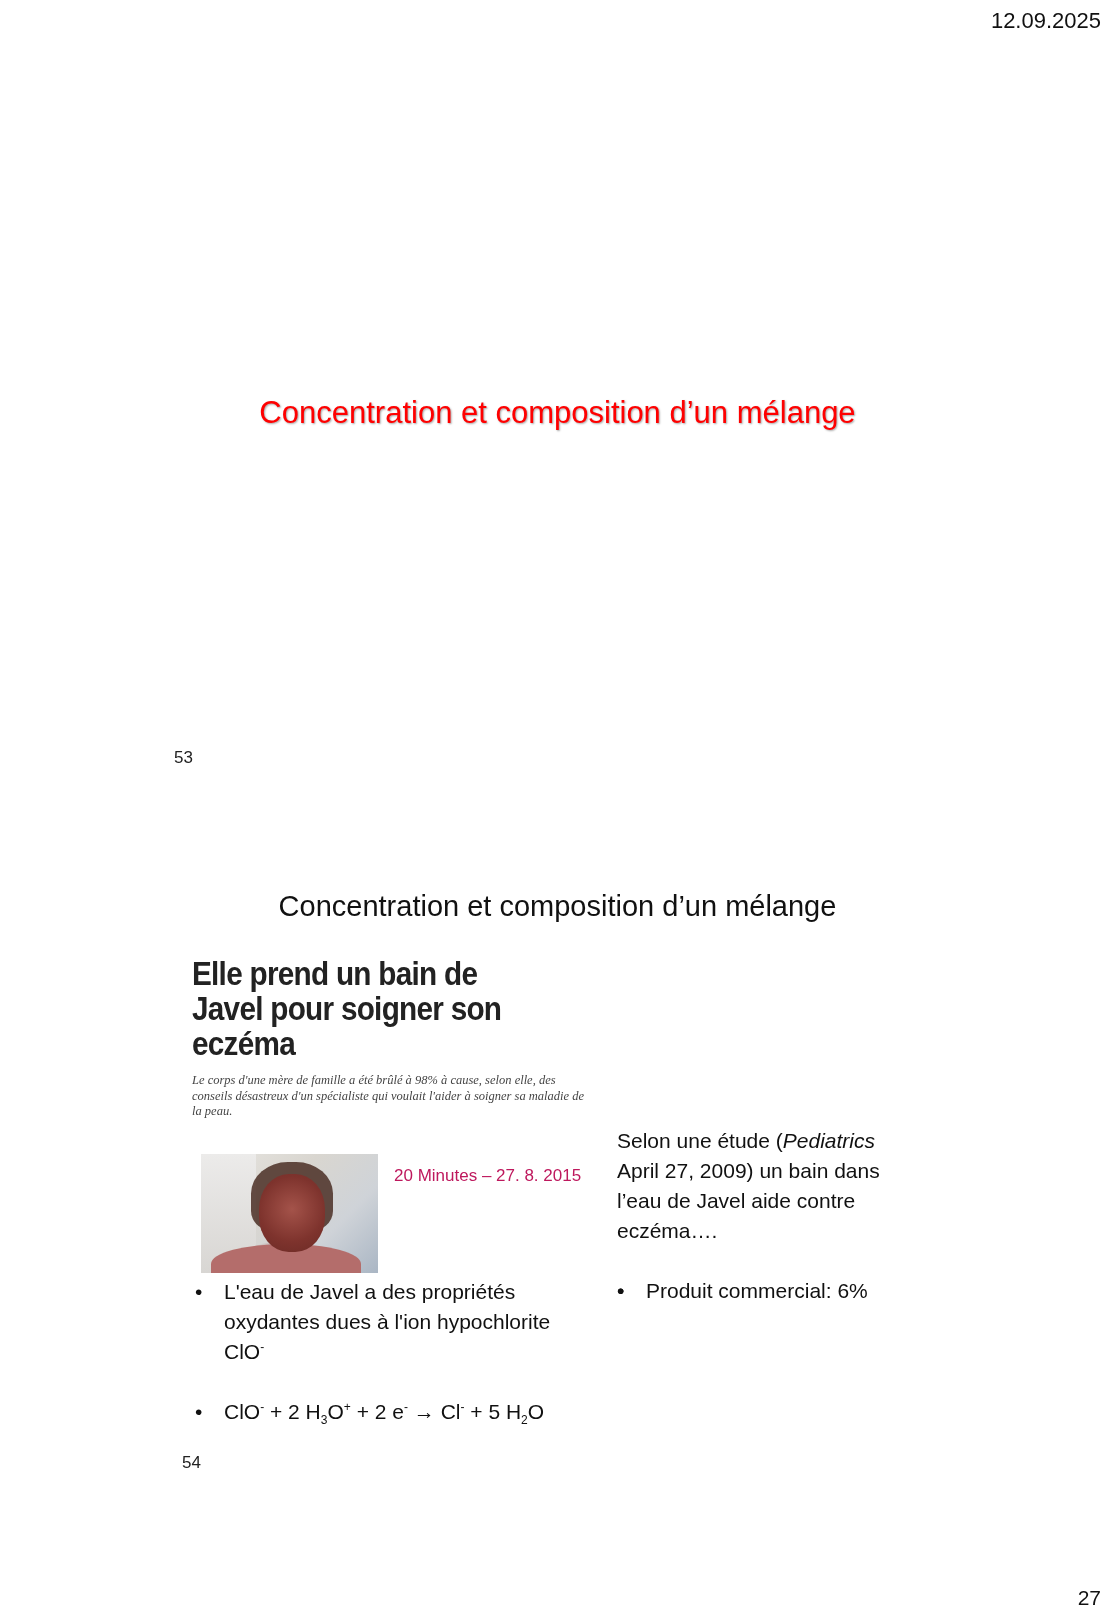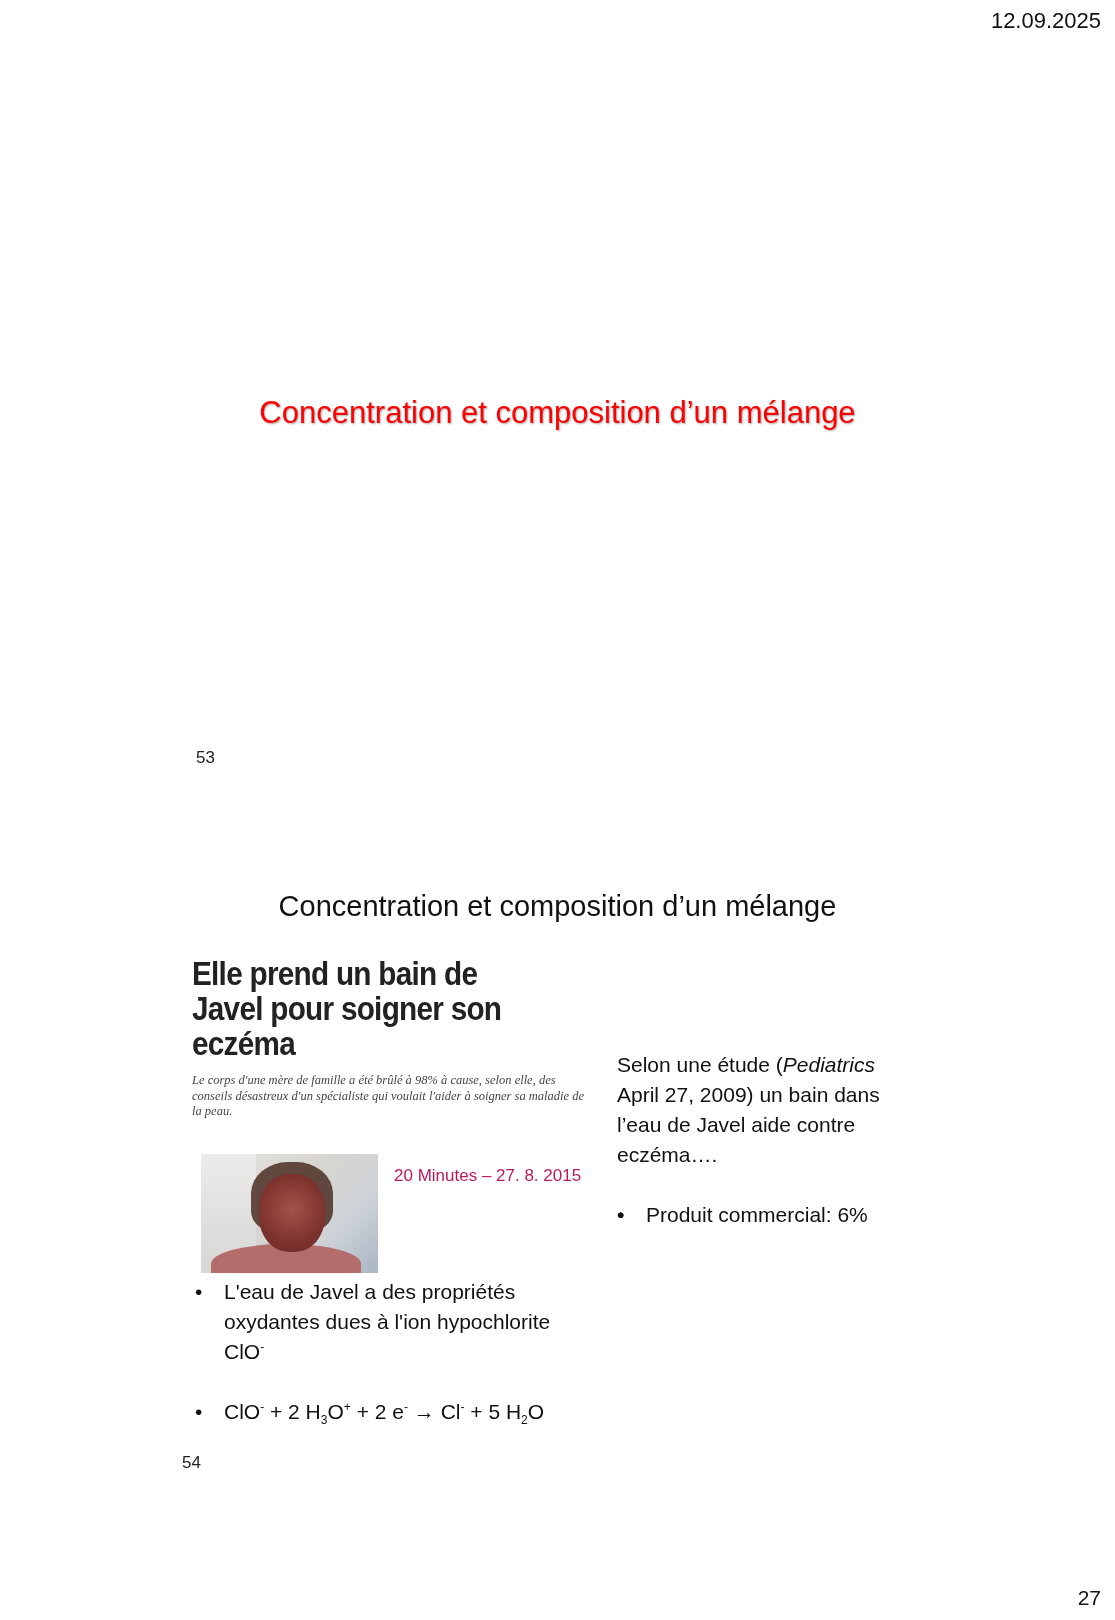--- a/index.html
+++ b/index.html
@@ -5,21 +5,21 @@
   html, body { margin: 0; padding: 0; background: #ffffff; }
   body { width: 1115px; height: 1620px; position: relative; overflow: hidden;
          font-family: "Liberation Sans", sans-serif; color: #111; }
   .abs { position: absolute; }
   .header-date { top: 8px; right: 14px; font-size: 22px; color: #111; }
   .page-number { bottom: 10px; right: 14px; font-size: 21px; color: #111; }
 
   .slide1-title { top: 395px; left: 0; width: 1115px; text-align: center;
     font-size: 31px; color: #ff0000; text-shadow: 1px 1px 2px rgba(0,0,0,0.35); }
   .slide-num { font-size: 17px; color: #222; }
-  .s1-num { top: 748px; left: 196px; }
+  .s1-num { top: 748px; left: 174px; }
   .s2-num { top: 1453px; left: 182px; }
 
   .slide2-title { top: 890px; left: 0; width: 1115px; text-align: center;
     font-size: 29px; color: #111; }
 
   .news-headline { top: 956px; left: 192px; width: 360px;
     font-family: "Liberation Sans", sans-serif; font-weight: bold;
     font-size: 33px; line-height: 35px; color: #222; letter-spacing: -0.8px;
     transform: scaleX(0.9); transform-origin: left top; }
   .news-lead { top: 1073px; left: 192px; width: 395px;
@@ -45,21 +45,21 @@
 
   .bullets { left: 195px; width: 400px; font-size: 21px; line-height: 30px; color: #111; margin: 0; padding: 0; list-style: none; }
   .bullets li { position: relative; padding-left: 29px; }
   .bullets li .dot { position: absolute; left: 0; top: 0; }
   .b1 { top: 1277px; }
   .b2 { top: 1397px; }
   sup, sub { font-size: 12px; line-height: 0; }
   sup { vertical-align: 8px; }
   sub { vertical-align: -5px; }
 
-  .right-col { top: 1050px; left: 617px; width: 300px; font-size: 21px; line-height: 30px; color: #111; }
+  .right-col { top: 1126px; left: 617px; width: 300px; font-size: 21px; line-height: 30px; color: #111; }
   .right-col p { margin: 0; }
   .right-col .spacer { height: 30px; }
   .right-col ul { margin: 0; padding: 0; list-style: none; }
   .right-col li { position: relative; padding-left: 29px; }
   .right-col li .dot { position: absolute; left: 0; top: 0; }
 </style>
 </head>
 <body>
 
 <div class="abs header-date">12.09.2025</div>

